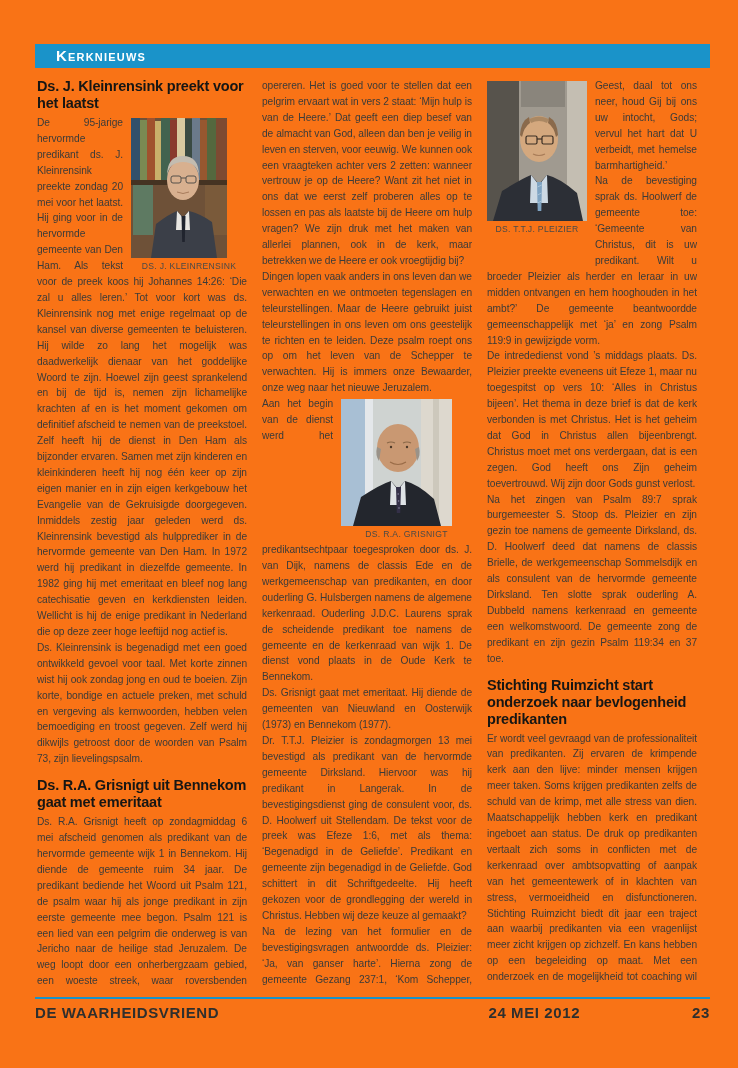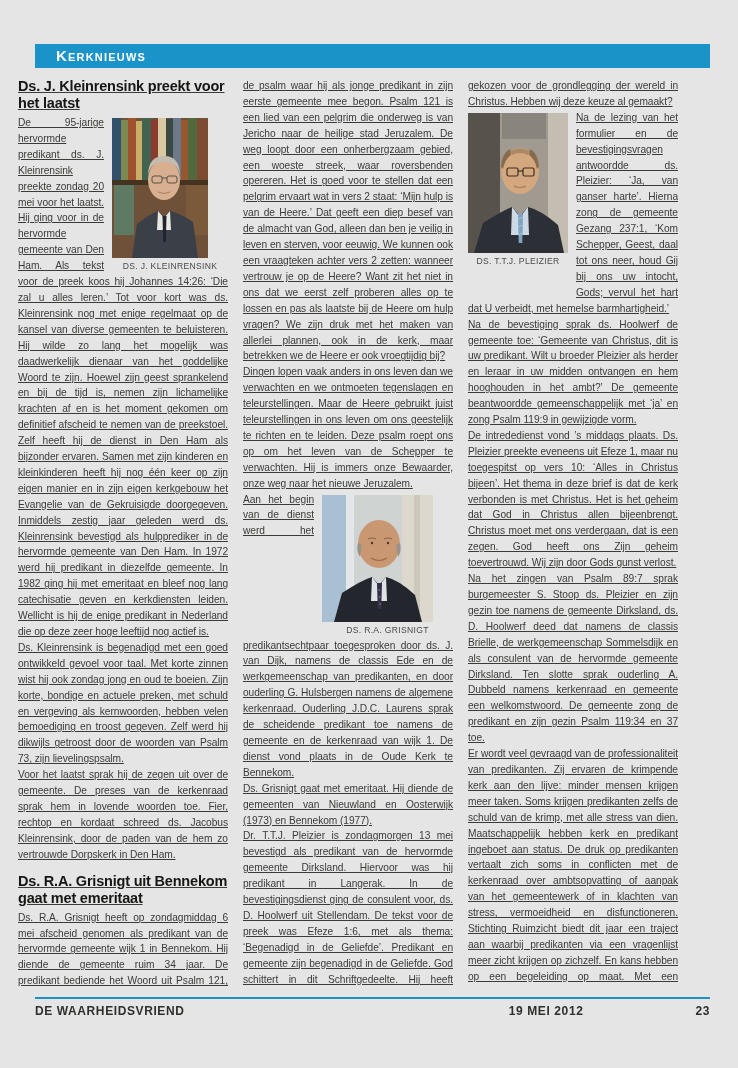--- a/index.html
+++ b/index.html
@@ -1,42 +1,42 @@
 <!DOCTYPE html>
 <html lang="nl"><head>
 <meta charset="utf-8">
 <style>
   html,body{margin:0;padding:0;background:#ffffff;}
-  .page{position:relative;width:738px;height:1068px;background:#e5e5e5;overflow:hidden;
+  .page{position:relative;width:738px;height:1068px;background:#f97316;overflow:hidden;
         font-family:"Liberation Sans",sans-serif;}
   
   .banner{position:absolute;left:35px;top:44px;width:675px;height:24px;background:#1a93c9;}
   .banner .label{display:block;line-height:24px;padding-left:21px;color:#ffffff;
         font-weight:bold;font-size:15px;letter-spacing:1.2px;font-variant:small-caps;}
   
-  .content{position:absolute;left:18px;top:78px;width:660px;height:912px;overflow:hidden;
+  .content{position:absolute;left:37px;top:78px;width:660px;height:912px;overflow:hidden;
         column-count:3;column-gap:15px;column-fill:auto;
         color:#3b3b39;font-size:10.2px;line-height:15.9px;letter-spacing:-0.05px;
-        text-align:justify;hyphens:auto;text-decoration:underline;-webkit-hyphens:auto;}
+        text-align:justify;hyphens:auto;-webkit-hyphens:auto;}
   article{display:block;}
   article h2{font-size:14.5px;line-height:17px;font-weight:bold;color:#161614;
         letter-spacing:-0.2px;text-align:left;margin:10px 0 3px 0;break-after:avoid;}
   article:first-child h2{margin-top:0;}
   article p{margin:0;}
   figure{margin:0;break-inside:avoid;}
   figure.right{float:right;margin:3px 0 2px 8px;}
   figure.left{float:left;margin:3px 8px 20px 0;}
   figure svg{display:block;}
   figcaption{font-size:8.6px;line-height:11px;color:#4a4a48;text-align:center;
         letter-spacing:0.3px;padding-top:3px;}
   .w96{width:116px;} .w111{width:131px;} .w100{width:100px;}
   
   .footer-rule{position:absolute;left:35px;top:997px;width:675px;height:2px;background:#1a93c9;}
   .footer{position:absolute;left:35px;top:1004px;width:675px;display:flex;align-items:baseline;
-        font-size:12px;font-weight:bold;letter-spacing:0.6px;color:#2f2f2d;}
+        font-size:15px;font-weight:bold;letter-spacing:0.6px;color:#2f2f2d;}
   .footer .pub{flex:0 0 auto;}
   .footer .date{margin-left:auto;}
   .footer .pageno{margin-left:112px;}
 </style>
 </head>
 <body>
 
 <div class="page">
 
   <div class="banner">
@@ -76,21 +76,20 @@
             <rect x="40" y="58" width="10" height="7" rx="2" fill="none" stroke="#55504a" stroke-width="1"></rect>
             <rect x="55" y="58" width="10" height="7" rx="2" fill="none" stroke="#55504a" stroke-width="1"></rect>
             <line x1="50" y1="60" x2="55" y2="60" stroke="#55504a" stroke-width="1"></line>
             <path d="M46,74 Q52,77 58,74" fill="none" stroke="#a87c5c" stroke-width="1"></path>
           </g>
         </svg>
         <figcaption>DS. J. KLEINRENSINK</figcaption>
       </figure>
       <p>De 95-jarige hervormde predikant ds. J. Kleinrensink preekte zondag 20 mei voor het laatst. Hij ging voor in de hervormde gemeente van Den Ham. Als tekst voor de preek koos hij Johannes 14:26: ‘Die zal u alles leren.’ Tot voor kort was ds. Kleinrensink nog met enige regelmaat op de kansel van diverse gemeenten te beluisteren. Hij wilde zo lang het mogelijk was daadwerkelijk dienaar van het goddelijke Woord te zijn. Hoewel zijn geest sprankelend en bij de tijd is, nemen zijn lichamelijke krachten af en is het moment gekomen om definitief afscheid te nemen van de preekstoel. Zelf heeft hij de dienst in Den Ham als bijzonder ervaren. Samen met zijn kinderen en kleinkinderen heeft hij nog één keer op zijn eigen manier en in zijn eigen kerkgebouw het Evangelie van de Gekruisigde doorgegeven. Inmiddels zestig jaar geleden werd ds. Kleinrensink bevestigd als hulpprediker in de hervormde gemeente van Den Ham. In 1972 werd hij predikant in diezelfde gemeente. In 1982 ging hij met emeritaat en bleef nog lang catechisatie geven en kerkdiensten leiden. Wellicht is hij de enige predikant in Nederland die op deze zeer hoge leeftijd nog actief is.</p>
       <p>Ds. Kleinrensink is begenadigd met een goed ontwikkeld gevoel voor taal. Met korte zinnen wist hij ook zondag jong en oud te boeien. Zijn korte, bondige en actuele preken, met schuld en vergeving als kernwoorden, hebben velen bemoediging en troost gegeven. Zelf werd hij dikwijls getroost door de woorden van Psalm 73, zijn lievelingspsalm.</p>
-      <p>Voor het laatst sprak hij de zegen uit over de gemeente. De preses van de kerkenraad sprak hem in lovende woorden toe. Fier, rechtop en kordaat schreed ds. Jacobus Kleinrensink, door de paden van de hem zo vertrouwde Dorpskerk in Den Ham.</p>
     </article>
 
     <article>
       <h2>Ds. R.A. Grisnigt uit Bennekom gaat met emeritaat</h2>
       <p>Ds. R.A. Grisnigt heeft op zondagmiddag 6 mei afscheid genomen als predikant van de hervormde gemeente wijk 1 in Bennekom. Hij diende de gemeente ruim 34 jaar. De predikant bediende het Woord uit Psalm 121, de psalm waar hij als jonge predikant in zijn eerste gemeente mee begon. Psalm 121 is een lied van een pelgrim die onderweg is van Jericho naar de heilige stad Jeruzalem. De weg loopt door een onherbergzaam gebied, een woeste streek, waar roversbenden opereren. Het is goed voor te stellen dat een pelgrim ervaart wat in vers 2 staat: ‘Mijn hulp is van de Heere.’ Dat geeft een diep besef van de almacht van God, alleen dan ben je veilig in leven en sterven, voor eeuwig. We kunnen ook een vraagteken achter vers 2 zetten: wanneer vertrouw je op de Heere? Want zit het niet in ons dat we eerst zelf proberen alles op te lossen en pas als laatste bij de Heere om hulp vragen? We zijn druk met het maken van allerlei plannen, ook in de kerk, maar betrekken we de Heere er ook vroegtijdig bij?</p>
       <p>Dingen lopen vaak anders in ons leven dan we verwachten en we ontmoeten tegenslagen en teleurstellingen. Maar de Heere gebruikt juist teleurstellingen in ons leven om ons geestelijk te richten en te leiden. Deze psalm roept ons op om het leven van de Schepper te verwachten. Hij is immers onze Bewaarder, onze weg naar het nieuwe Jeruzalem.</p>
       <figure class="right w111">
         <svg width="111" height="127" viewBox="0 0 111 127">
           <rect width="111" height="127" fill="#cfd3d1"></rect>
           <rect x="0" y="0" width="30" height="127" fill="#a8bfd4"></rect>
@@ -146,26 +145,27 @@
         </svg>
         <figcaption>DS. T.T.J. PLEIZIER</figcaption>
       </figure>
       <p>Na de lezing van het formulier en de bevestigingsvragen antwoordde ds. Pleizier: ‘Ja, van ganser harte’. Hierna zong de gemeente Gezang 237:1, ‘Kom Schepper, Geest, daal tot ons neer, houd Gij bij ons uw intocht, Gods; vervul het hart dat U verbeidt, met hemelse barmhartigheid.’</p>
       <p>Na de bevestiging sprak ds. Hoolwerf de gemeente toe: ‘Gemeente van Christus, dit is uw predikant. Wilt u broeder Pleizier als herder en leraar in uw midden ontvangen en hem hooghouden in het ambt?’ De gemeente beantwoordde gemeenschappelijk met ‘ja’ en zong Psalm 119:9 in gewijzigde vorm.</p>
       <p>De intrededienst vond ’s middags plaats. Ds. Pleizier preekte eveneens uit Efeze 1, maar nu toegespitst op vers 10: ‘Alles in Christus bijeen’. Het thema in deze brief is dat de kerk verbonden is met Christus. Het is het geheim dat God in Christus allen bijeenbrengt. Christus moet met ons verdergaan, dat is een zegen. God heeft ons Zijn geheim toevertrouwd. Wij zijn door Gods gunst verlost.</p>
       <p>Na het zingen van Psalm 89:7 sprak burgemeester S. Stoop ds. Pleizier en zijn gezin toe namens de gemeente Dirksland, ds. D. Hoolwerf deed dat namens de classis Brielle, de werkgemeenschap Sommelsdijk en als consulent van de hervormde gemeente Dirksland. Ten slotte sprak ouderling A. Dubbeld namens kerkenraad en gemeente een welkomstwoord. De gemeente zong de predikant en zijn gezin Psalm 119:34 en 37 toe.</p>
     </article>
 
     <article>
+      <h2>Stichting Ruimzicht start onderzoek naar bevlogenheid predikanten</h2>
       <p>Er wordt veel gevraagd van de professionaliteit van predikanten. Zij ervaren de krimpende kerk aan den lijve: minder mensen krijgen meer taken. Soms krijgen predikanten zelfs de schuld van de krimp, met alle stress van dien. Maatschappelijk hebben kerk en predikant ingeboet aan status. De druk op predikanten vertaalt zich soms in conflicten met de kerkenraad over ambtsopvatting of aanpak van het gemeentewerk of in klachten van stress, vermoeidheid en disfunctioneren. Stichting Ruimzicht biedt dit jaar een traject aan waarbij predikanten via een vragenlijst meer zicht krijgen op zichzelf. En kans hebben op een begeleiding op maat. Met een onderzoek en de mogelijkheid tot coaching wil Stichting Ruimzicht predikanten in hun ambtsuitoefening ondersteunen. Nyenrode en Berenschot ondersteunen deze nieuwe vorm van predikantenbegeleiding in de uitvoering en evaluatie.</p>
 
     </article>
 
   </div>
 
   <div class="footer-rule"></div>
   <div class="footer">
     <span class="pub">DE WAARHEIDSVRIEND</span>
-    <span class="date">19 MEI 2012</span>
+    <span class="date">24 MEI 2012</span>
     <span class="pageno">23</span>
   </div>
 
 </div>
 
 </body></html>

